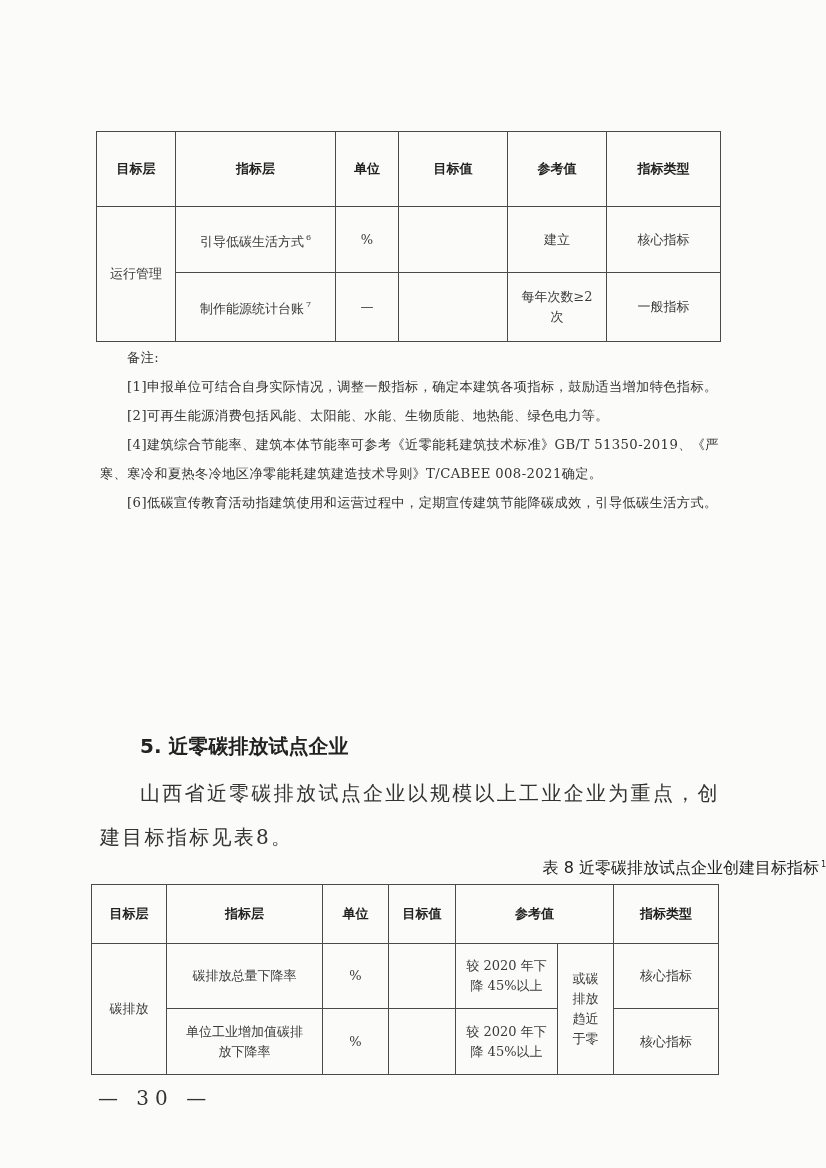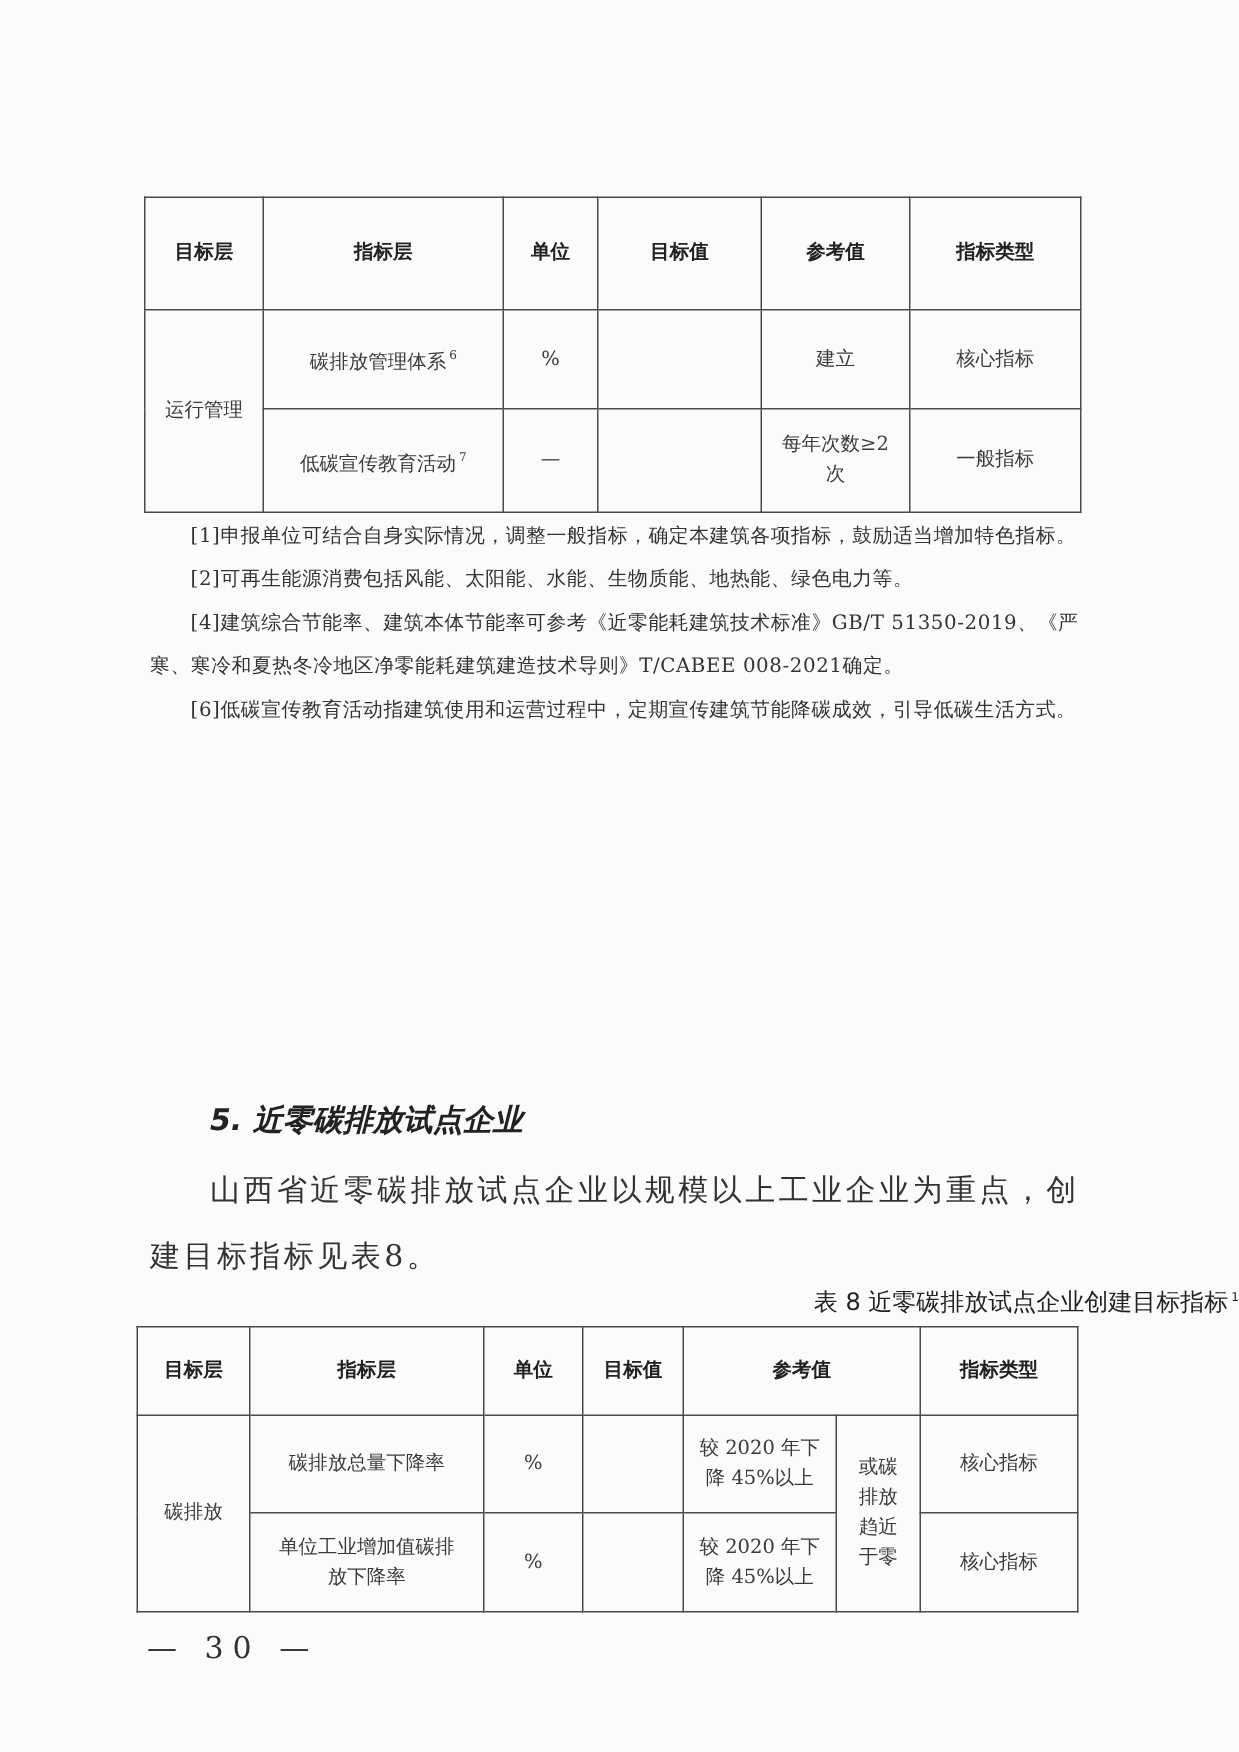--- a/index.html
+++ b/index.html
@@ -14,21 +14,21 @@
   table.grid td {
     border: 1.3px solid #4a4a4a; text-align: center; vertical-align: middle;
     font-size: 13px; line-height: 20px; padding: 0 4px; color: #3a3a3a;
   }
   table.grid td.hd { font-weight: bold; color: #222; font-family: "DejaVu Sans", "Liberation Sans", sans-serif; font-size: 13px; }
   sup { font-size: 8px; vertical-align: 6px; margin-left: 2px; }
   #t1 { left: 96px; top: 131px; width: 624px; }
   #t2 { left: 91px; top: 884px; width: 627px; }
   .notes { position: absolute; left: 100px; width: 620px; font-size: 13.2px; line-height: 29px; color: #333; }
   .notes p { margin: 0; text-indent: 2.05em; letter-spacing: 0.4px; }
-  .h5 { position: absolute; left: 140px; top: 733px; font-size: 20px; font-weight: bold; color: #222; font-family: "DejaVu Sans", "Liberation Sans", sans-serif; font-style: italic; }
+  .h5 { position: absolute; left: 140px; top: 733px; font-size: 20px; font-weight: bold; color: #222; font-family: "DejaVu Sans", "Liberation Sans", sans-serif; }
   .para { position: absolute; left: 100px; width: 620px; top: 771px; font-size: 20px; line-height: 44px; letter-spacing: 2.3px; color: #333; }
   .para .ind { padding-left: 40px; }
   .caption { position: absolute; left: 0; width: 826px; top: 858px; text-align: right; font-size: 16px; font-family: "DejaVu Sans", "Liberation Sans", sans-serif; color: #222; }
   .pagenum { position: absolute; left: 98px; top: 1086px; font-size: 20px; color: #333; letter-spacing: 6px; }
 </style>
 </head>
 <body>
 
 <table class="grid" id="t1">
   <colgroup>
@@ -43,37 +43,38 @@
       <tr style="height:75px">
     <td class="hd">目标层</td>
     <td class="hd">指标层</td>
     <td class="hd">单位</td>
     <td class="hd">目标值</td>
     <td class="hd">参考值</td>
     <td class="hd">指标类型</td>
   </tr>
   <tr style="height:66px">
     <td rowspan="2">运行管理</td>
-    <td><span>碳排放管理体系</span><sup>6</sup></td>
+    <td><span>引导低碳生活方式</span><sup>6</sup></td>
     <td>%</td>
     <td></td>
     <td>建立</td>
     <td>核心指标</td>
   </tr>
   <tr style="height:69px">
-    <td><span>低碳宣传教育活动</span><sup>7</sup></td>
+    <td><span>制作能源统计台账</span><sup>7</sup></td>
     <td>—</td>
     <td></td>
     <td style="padding:0 12px">每年次数≥2次</td>
     <td>一般指标</td>
   </tr>
 </tbody>
   </table>
 
 <div class="notes" style="top:343px">
+  <p>备注:</p>
   <p>[1]申报单位可结合自身实际情况，调整一般指标，确定本建筑各项指标，鼓励适当增加特色指标。</p>
   <p>[2]可再生能源消费包括风能、太阳能、水能、生物质能、地热能、绿色电力等。</p>
   <p>[4]建筑综合节能率、建筑本体节能率可参考《近零能耗建筑技术标准》GB/T 51350-2019、《严寒、寒冷和夏热冬冷地区净零能耗建筑建造技术导则》T/CABEE 008-2021确定。</p>
   <p>[6]低碳宣传教育活动指建筑使用和运营过程中，定期宣传建筑节能降碳成效，引导低碳生活方式。</p>
 </div>
 
 <div class="h5">5. 近零碳排放试点企业</div>
 <div class="para"><span class="ind">山西省近零碳排放试点企业以规模以上工业企业为重点，创建目标指标见表8。</span></div>
 
 <div class="caption"><span>表 8  近零碳排放试点企业创建目标指标</span><sup>1</sup></div>

